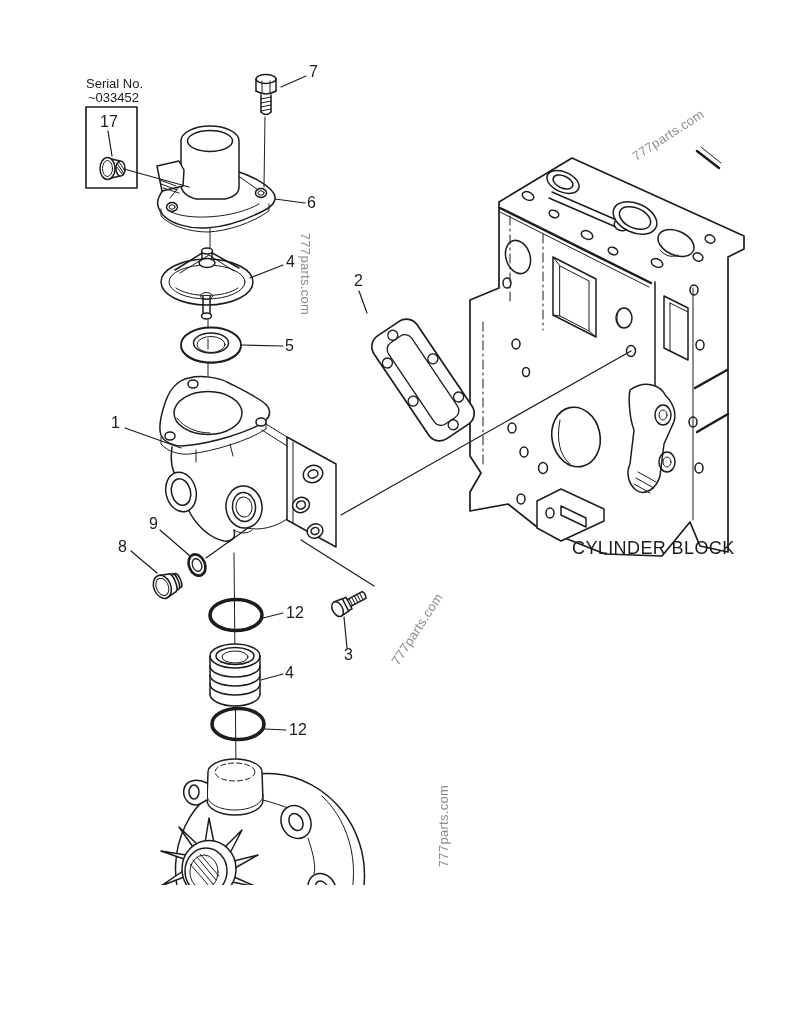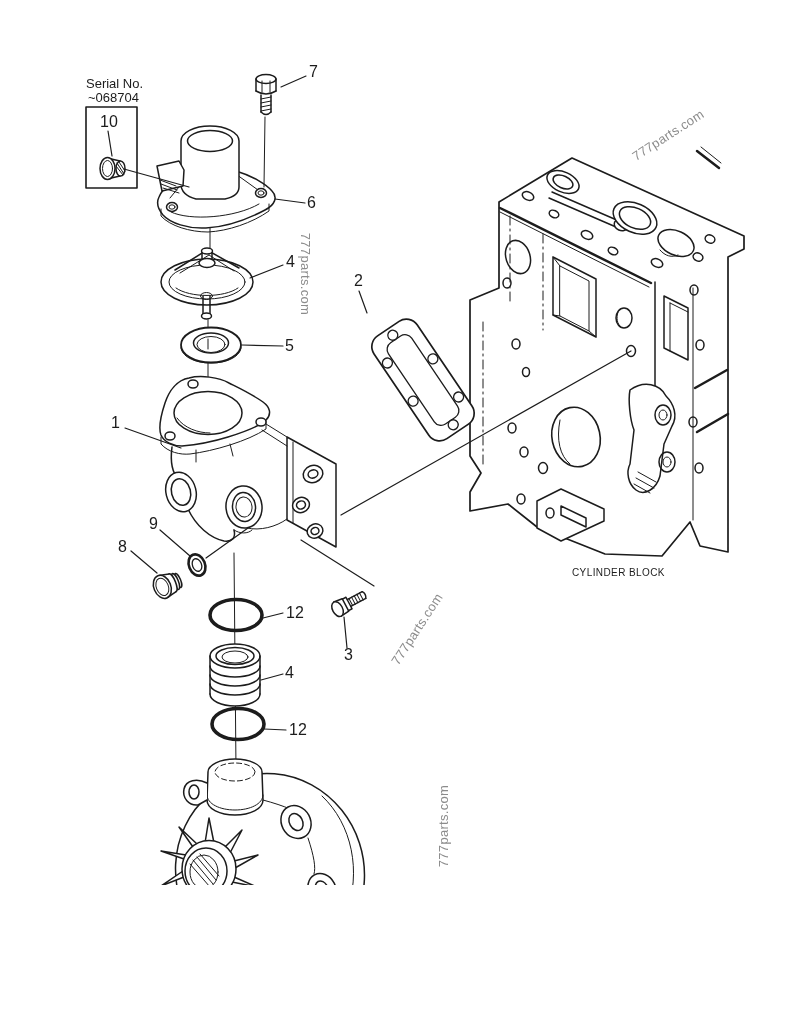--- a/index.html
+++ b/index.html
@@ -1,21 +1,21 @@
 <!DOCTYPE html>
 <html><head>
 <meta charset="utf-8">
 <style>
   html,body{margin:0;padding:0;background:#ffffff;}
   .stage{position:relative;width:800px;height:885px;background:#ffffff;overflow:hidden;
          font-family:"Liberation Sans", sans-serif;color:#1c1c1c;}
   .stage svg{position:absolute;left:0;top:0;}
   .co{position:absolute;font-size:16px;line-height:1;color:#1c1c1c;white-space:nowrap;}
   .serial{position:absolute;font-size:13px;line-height:1.1;color:#1c1c1c;white-space:nowrap;}
-  .blocklabel{position:absolute;font-size:10px;letter-spacing:.4px;color:#1c1c1c;white-space:nowrap;margin-top:29px;}
+  .blocklabel{position:absolute;font-size:18px;letter-spacing:.4px;color:#1c1c1c;white-space:nowrap;}
   .wm{position:absolute;font-size:13px;color:#8c8c8c;letter-spacing:.3px;white-space:nowrap;
       transform-origin:center center;}
   
   .s{fill:none;stroke:#1c1c1c;stroke-width:1.5;stroke-linecap:round;stroke-linejoin:round;}
   .sf{fill:#ffffff;stroke:#1c1c1c;stroke-width:1.5;stroke-linecap:round;stroke-linejoin:round;}
   .t{fill:none;stroke:#1c1c1c;stroke-width:1;stroke-linecap:round;stroke-linejoin:round;}
   .ld{fill:none;stroke:#1c1c1c;stroke-width:1.2;stroke-linecap:round;}
   .b{fill:none;stroke:#1c1c1c;stroke-width:3.6;}
   .b2{fill:none;stroke:#1c1c1c;stroke-width:2.5;stroke-linecap:round;}
   .w2{fill:none;stroke:#1c1c1c;stroke-width:2.6;}
@@ -288,24 +288,24 @@
     <path class="ld" d="M347,648 L344,617"></path>
     <path class="ld" d="M631,351 L341,515"></path>
     <path class="ld" d="M301,540 L374,586"></path>
     <path class="ld" d="M206,558 L248,528"></path>
     <path class="t" d="M265,117 L264,187"></path>
     <path class="t" d="M208,339 L208,349"></path>
   </g>
 </svg>
 
   <div class="serial" style="left:86px;top:77px">Serial No.</div>
-  <div class="serial" style="left:88px;top:91px">~068704</div>
+  <div class="serial" style="left:88px;top:91px">~033452</div>
 
   <div class="co" style="left:309px;top:64px">7</div>
-  <div class="co" style="left:100px;top:114px">10</div>
+  <div class="co" style="left:100px;top:114px">17</div>
   <div class="co" style="left:307px;top:195px">6</div>
   <div class="co" style="left:286px;top:254px">4</div>
   <div class="co" style="left:285px;top:338px">5</div>
   <div class="co" style="left:354px;top:273px">2</div>
   <div class="co" style="left:111px;top:415px">1</div>
   <div class="co" style="left:149px;top:516px">9</div>
   <div class="co" style="left:118px;top:539px">8</div>
   <div class="co" style="left:286px;top:605px">12</div>
   <div class="co" style="left:285px;top:665px">4</div>
   <div class="co" style="left:289px;top:722px">12</div>

